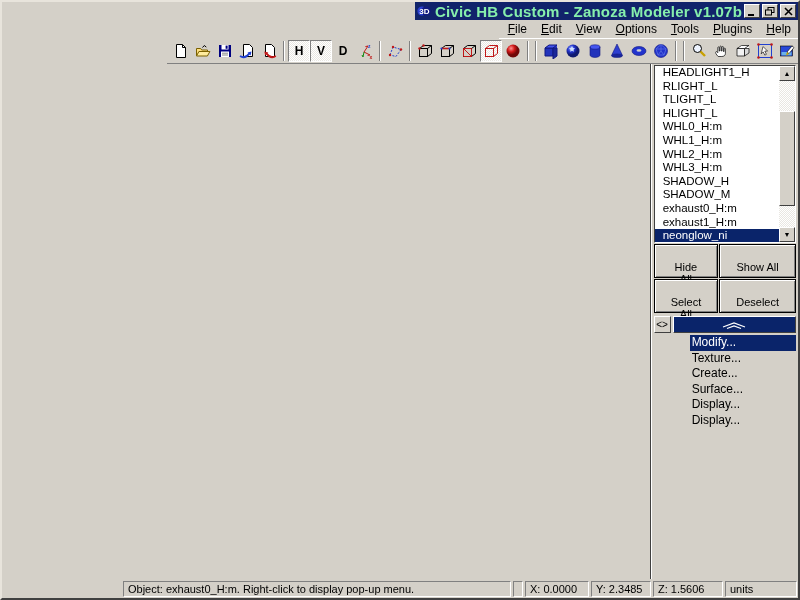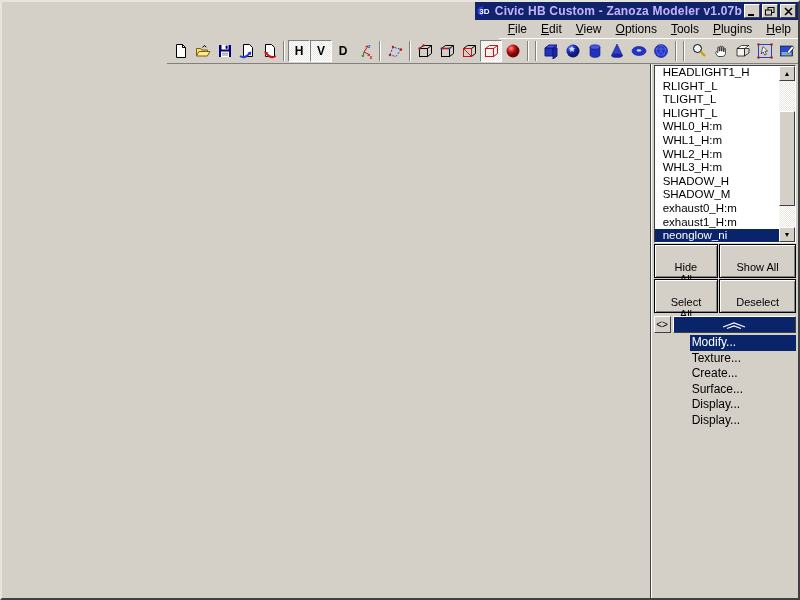--- a/index.html
+++ b/index.html
@@ -4,21 +4,21 @@
 <style>
   * { margin:0; padding:0; box-sizing:border-box; }
   html,body { width:800px; height:600px; overflow:hidden; }
   body { font-family:"Liberation Sans", sans-serif; font-size:12px; background:#d4d0c8; }
 
   .window { width:800px; height:600px; display:flex; flex-direction:column; background:#d4d0c8; border:2px solid; border-color:#e8e4dc #404040 #404040 #e8e4dc;align-items:flex-end; }
 
   
   .titlebar { height:18px; background:#11236b; display:flex; align-items:center; padding:0 2px; flex:0 0 auto; }
   .app-icon { width:14px; height:14px; margin-right:4px; display:flex; align-items:center; justify-content:center; }
-  .title-text { color:#c4b5fd; font-weight:bold; font-size:12px; white-space:nowrap; flex:1; letter-spacing:.2px; }
+  .title-text { color:#86efac; font-weight:bold; font-size:15px; white-space:nowrap; flex:1; letter-spacing:.2px; }
   .win-btn { width:16px; height:14px; margin-left:2px; background:#d4d0c8; border:1px solid; border-color:#fff #404040 #404040 #fff; display:flex; align-items:center; justify-content:center; padding:0; }
 
   
   .menubar { height:19px; display:flex; align-items:center; padding-left:2px; border-bottom:1px solid #fff; flex:0 0 auto; }
   .menu-item { padding:2px 7px; color:#000; }
   .menu-item u { text-decoration:underline; }
 
   
   .toolbar { height:25px; display:flex; align-items:center; padding-left:3px; border-bottom:1px solid #808080; flex:0 0 auto; }
   .tb-btn { width:22px; height:22px; background:#d4d0c8; border:1px solid #d4d0c8; display:flex; align-items:center; justify-content:center; font-weight:bold; font-size:12px; color:#000; padding:0; }
@@ -368,13 +368,21 @@
           <div class="side-menu-item active">Modify...</div>
           <div class="side-menu-item">Texture...</div>
           <div class="side-menu-item">Create...</div>
           <div class="side-menu-item">Surface...</div>
           <div class="side-menu-item">Display...</div>
           <div class="side-menu-item">Display...</div>
         </div>
     </div>
   </div>
 
+  <div class="statusbar">
+    <span class="status-cell st-msg">Object: exhaust0_H:m. Right-click to display pop-up menu.</span>
+    <span class="status-cell st-spacer"></span>
+    <span class="status-cell st-x">X: 0.0000</span>
+    <span class="status-cell st-y">Y: 2.3485</span>
+    <span class="status-cell st-z">Z: 1.5606</span>
+    <span class="status-cell st-units">units</span>
+  </div>
 </div>
 
 </body></html>

